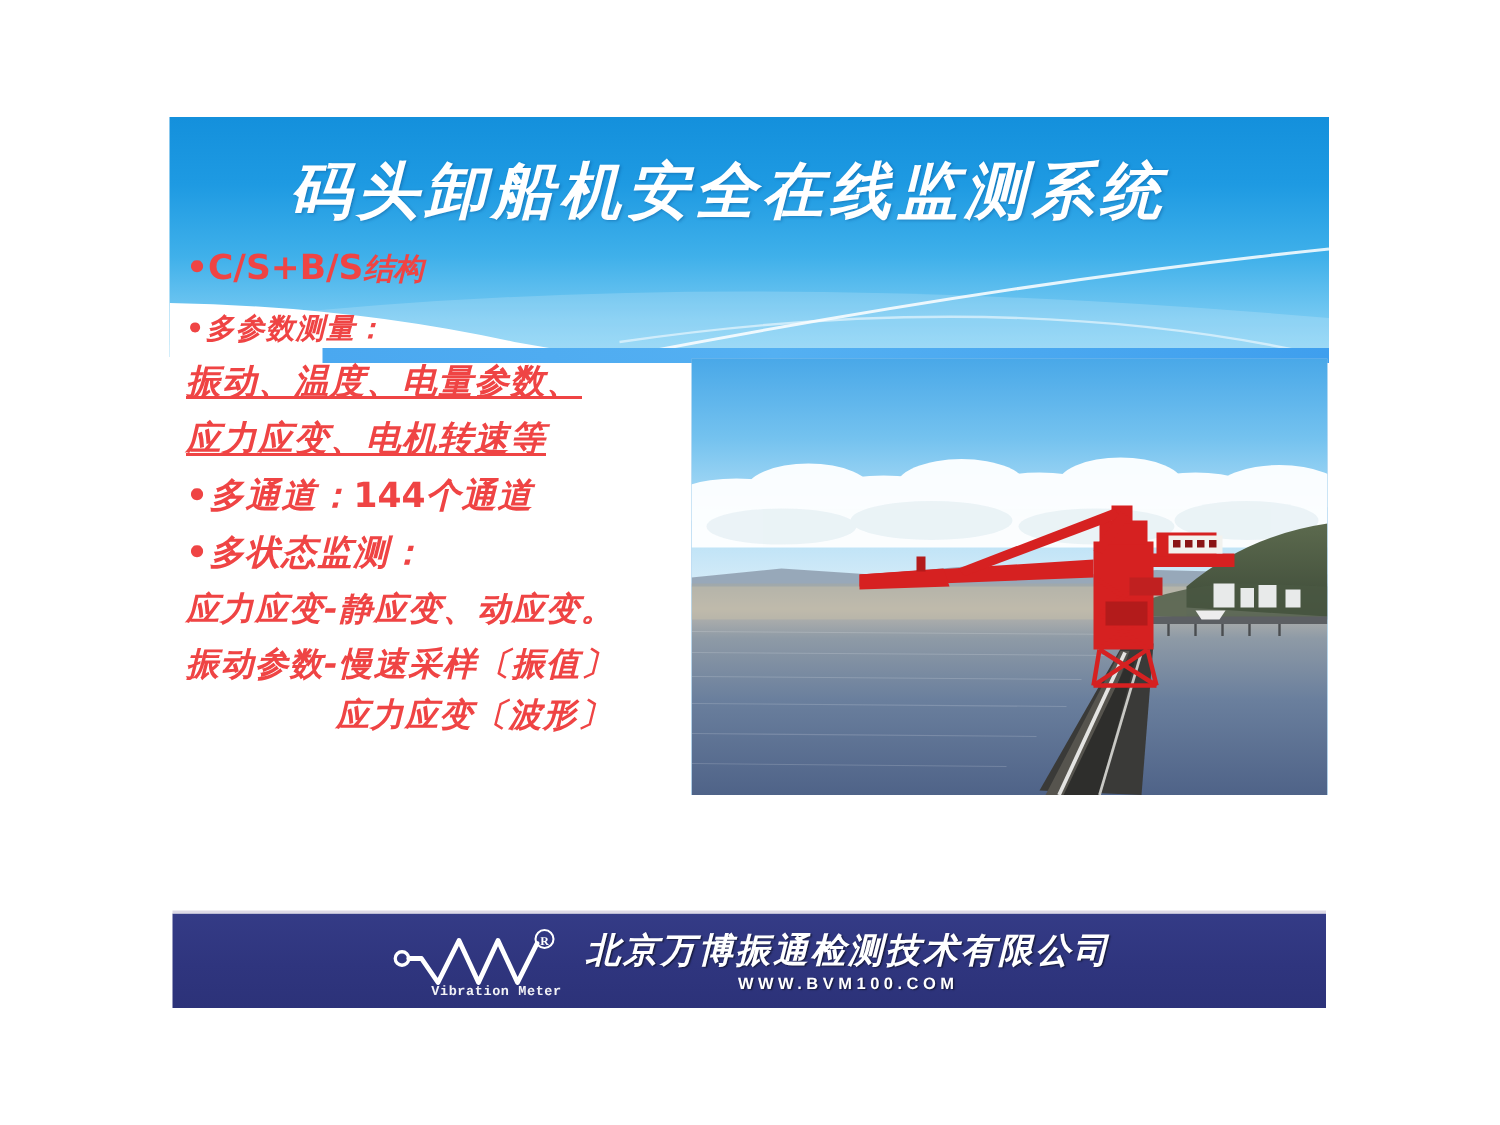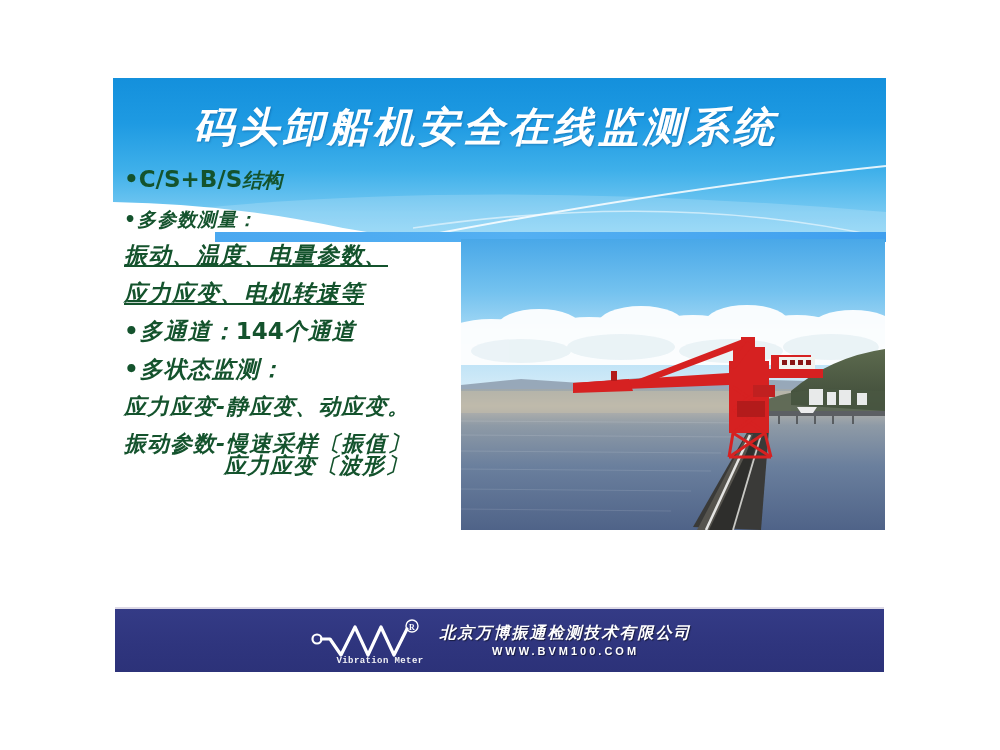--- a/index.html
+++ b/index.html
@@ -57,38 +57,38 @@
     text-shadow:1px 1px 2px rgba(0,60,120,.35);
     font-style:italic;
     white-space:nowrap;
   }
 
   
   .body-text{
     position:absolute;
     left:124px;top:168px;
     width:350px;
-    color:#14532d;
+    color:#ef4444;
     font-weight:bold;
     font-family:"DejaVu Sans","Liberation Sans",sans-serif;
   }
   .line{
     white-space:nowrap;
     line-height:1.0;
     font-style:italic;
   }
   .l-cs   {font-size:23px;margin-bottom:19px;font-style:normal;letter-spacing:0px;}
   .l-cs .cn{font-style:italic;font-size:20px;}
   .l-multi{font-size:19px;margin-bottom:15px;letter-spacing:1px;}
   .l-param{font-size:23px;margin-bottom:15px;letter-spacing:1px;text-decoration:underline;}
   .l-chan {font-size:23px;margin-bottom:15px;letter-spacing:1px;}
   .l-chan .num{font-style:normal;letter-spacing:0;}
   .l-state{font-size:23px;margin-bottom:15px;letter-spacing:1px;}
   .l-str  {font-size:22px;margin-bottom:15px;letter-spacing:1px;}
-  .l-vib  {font-size:22px;letter-spacing:1px;}
+  .l-vib  {font-size:22px;margin-bottom:12px;letter-spacing:1px;}
   .l-high {font-size:22px;margin-left:100px;letter-spacing:1px;}
 
   
   .photo{
     position:absolute;
     left:461px;top:239px;
     width:424px;height:291px;
     overflow:hidden;
     background:#7fbce8;
   }
@@ -111,21 +111,21 @@
   .logo-wrap svg{display:block;}
   .logo-cap{
     position:absolute;left:6px;bottom:-1px;
     width:110px;text-align:right;
     color:#f2f2f6;font-size:9px;font-weight:bold;
     letter-spacing:.4px;
     font-family:Liberation Mono, monospace;
   }
   .footer-txt{display:flex;flex-direction:column;align-items:center;margin-top:-2px;}
   .footer-cn{
-    color:#ffffff;font-size:16px;font-weight:bold;letter-spacing:2px;
+    color:#ffffff;font-size:23px;font-weight:bold;letter-spacing:2px;
     font-family:"DejaVu Sans","Liberation Sans",sans-serif;
     text-shadow:1px 1px 1px rgba(0,0,0,.5);
     font-style:italic;
   }
   .footer-url{
     color:#ffffff;font-size:11px;font-weight:bold;letter-spacing:3px;
     font-family:"Liberation Sans",sans-serif;
     text-shadow:1px 1px 1px rgba(0,0,0,.5);
     margin-top:1px;
   }

